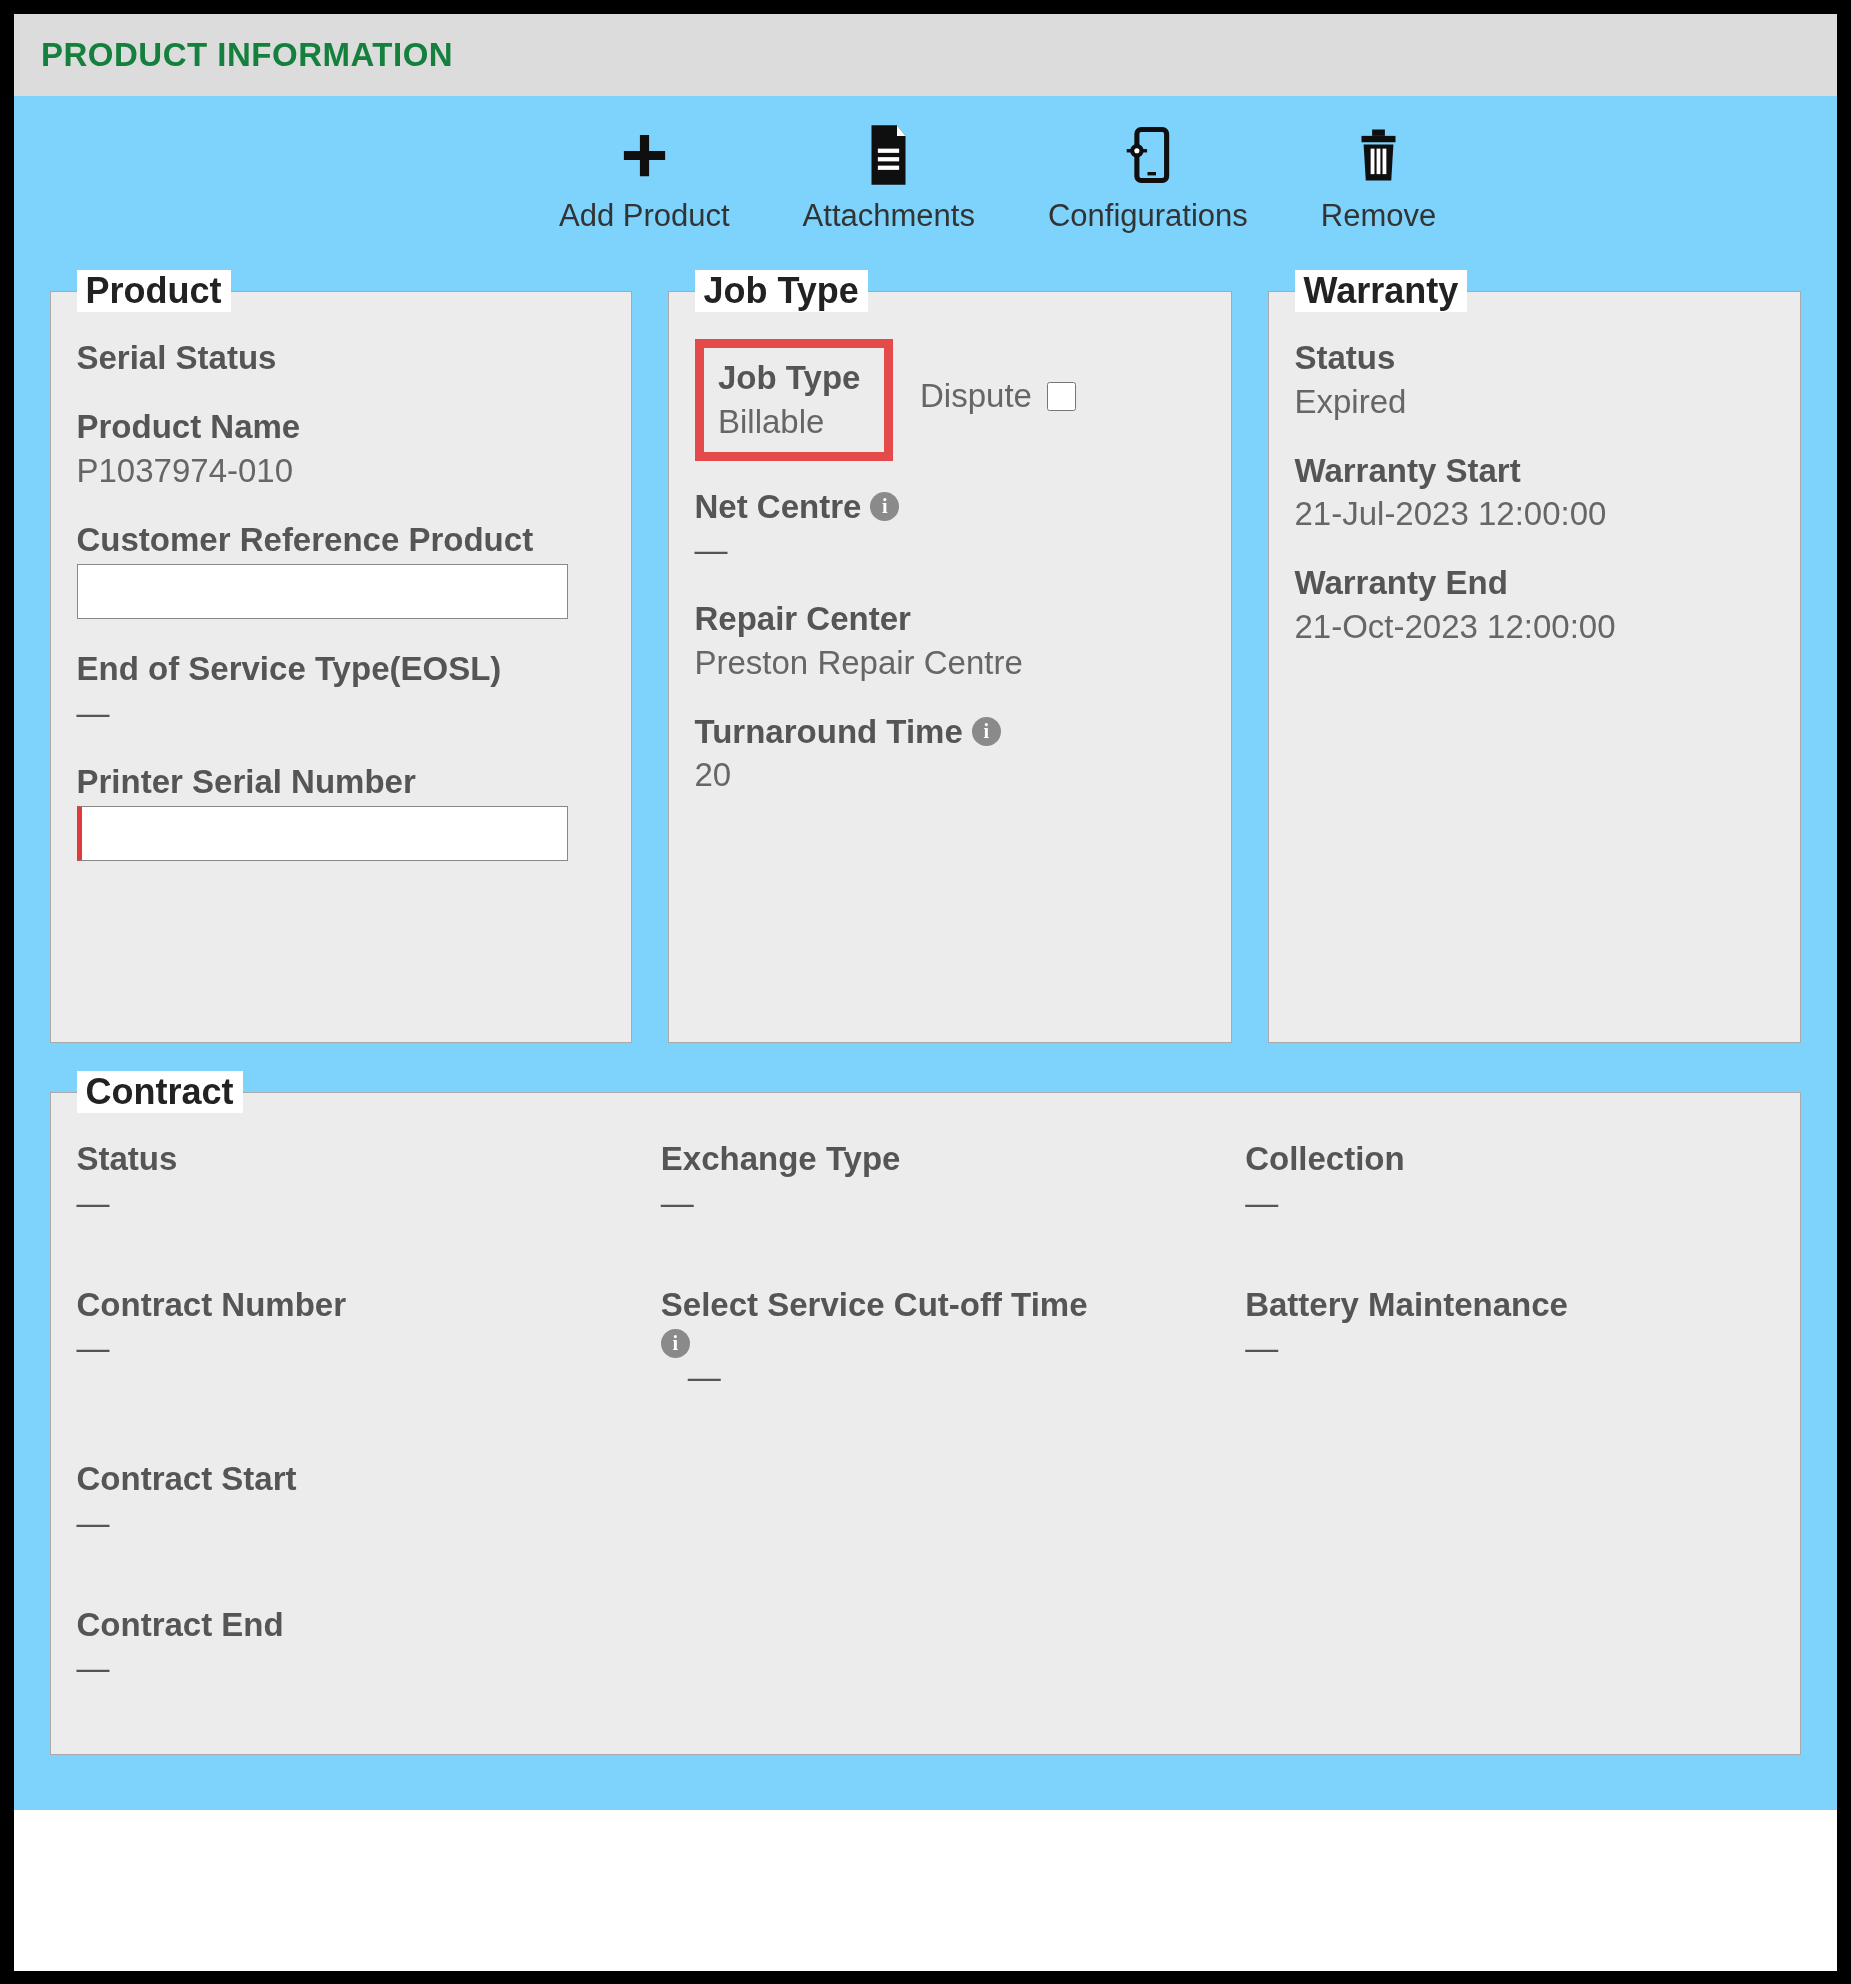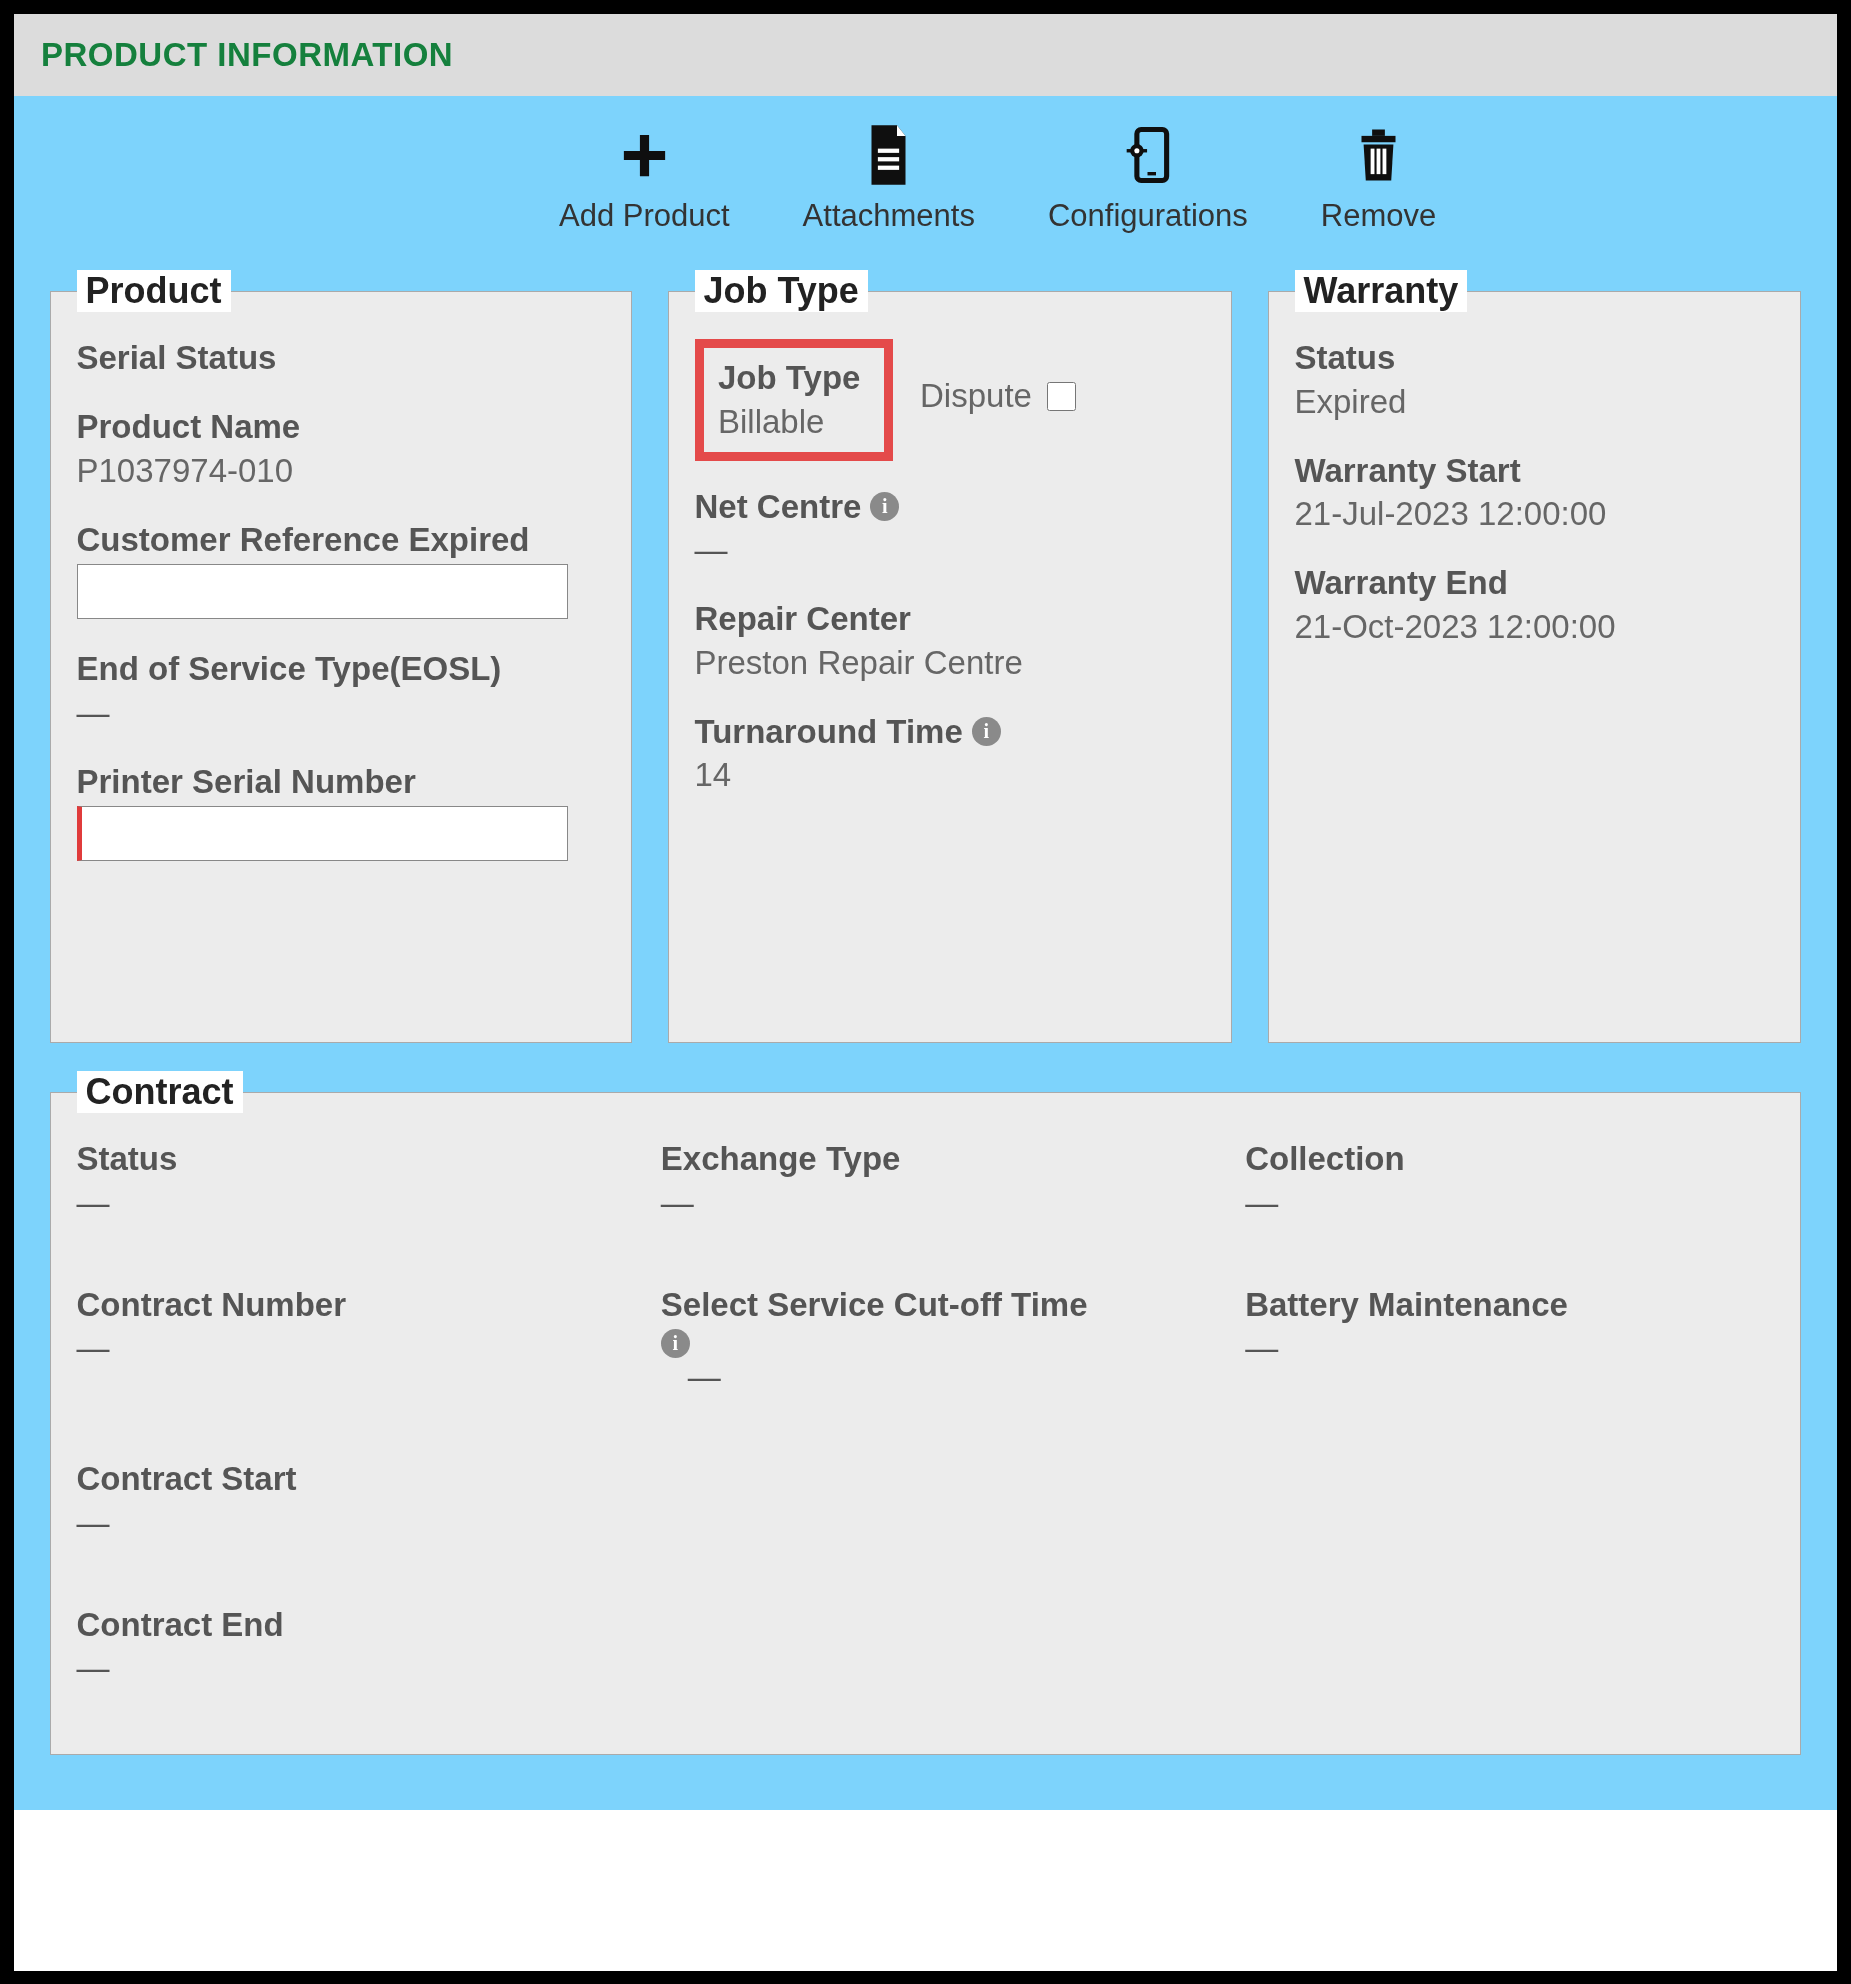--- a/index.html
+++ b/index.html
@@ -226,21 +226,21 @@
           <div class="field-label">Serial Status</div>
           <div class="field-value"></div>
         </div>
 
         <div class="field">
           <div class="field-label">Product Name</div>
           <div class="field-value">P1037974-010</div>
         </div>
 
         <div class="field">
-          <div class="field-label">Customer Reference Expired</div>
+          <div class="field-label">Customer Reference Product</div>
           <input type="text" class="text-input" value="" style="">
         </div>
 
         <div class="field">
           <div class="field-label">End of Service Type(EOSL)</div>
           <div class="field-value dash">—</div>
         </div>
 
         <div class="field">
           <div class="field-label">Printer Serial Number</div>
@@ -273,21 +273,21 @@
         <div class="field">
           <div class="field-label">Repair Center</div>
           <div class="field-value">Preston Repair Centre</div>
         </div>
 
         <div class="field">
           <div class="field-label">
             <span>Turnaround Time</span>
             <span class="info-icon">i</span>
           </div>
-          <div class="field-value">14</div>
+          <div class="field-value">20</div>
         </div>
       </fieldset>
 
       <fieldset class="panel warranty">
         <legend>Warranty</legend>
 
         <div class="field">
           <div class="field-label">Status</div>
           <div class="field-value">Expired</div>
         </div>

